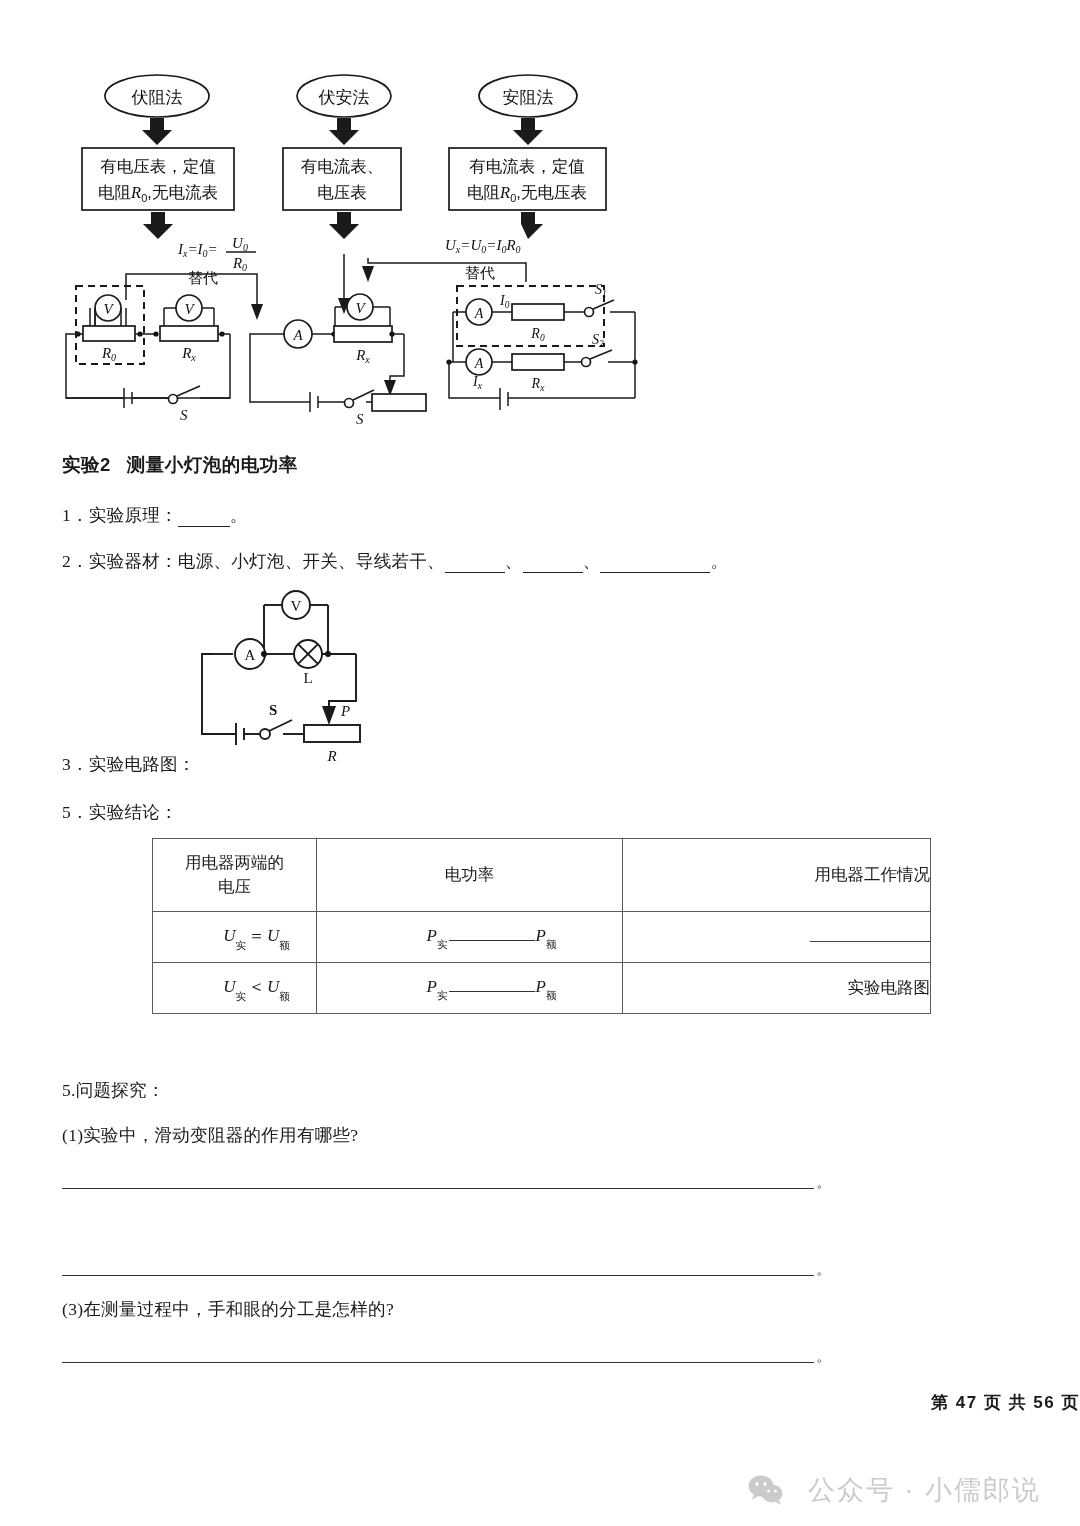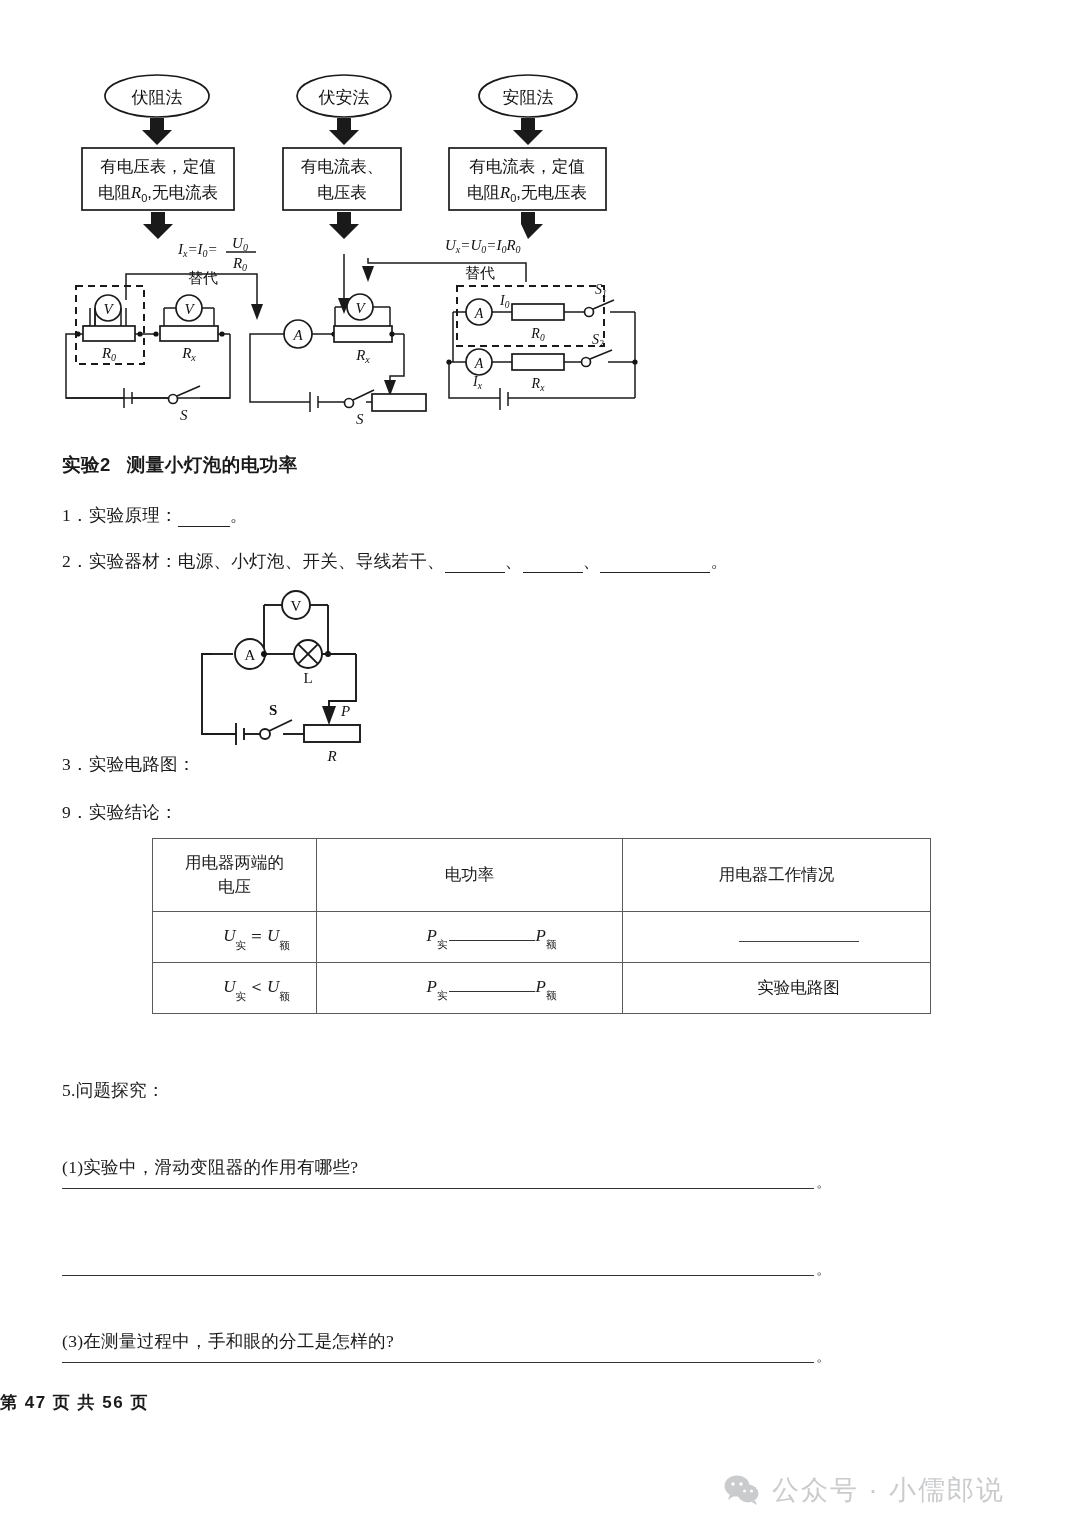--- a/index.html
+++ b/index.html
@@ -87,21 +87,21 @@
   }
   .restable td {
     border: 1.3px solid #5a5a5a;
     text-align: center;
     vertical-align: middle;
     font-size: 16.5px;
     padding: 0;
   }
   .restable .c1 { width: 163px; }
   .restable .c2 { width: 305px; }
-  .restable .c3 { width: 307px; }
+  .restable .c3 { width: 307px; text-align: right; }
   .restable tr.head td { height: 72px; line-height: 1.45; }
   .restable tr.body td { height: 50px; padding-left: 44px; }
   .restable tr.body.tall td { height: 62px; line-height: 1.45; }
 
   .mathit {
     font-family: "Liberation Serif", "DejaVu Serif", serif;
     font-style: italic;
     font-size: 17px;
   }
   .sub {
@@ -128,21 +128,20 @@
     height: 0.3em;
   }
 
   
   .q {
     position: absolute;
     left: 62px;
     font-size: 17.5px;
     white-space: nowrap;
     letter-spacing: 0.3px;
-    margin-top: 32px;
   }
   .q1 { top: 1123px; }
   .q2 { top: 1210px; }
   .q3 { top: 1297px; }
 
   .answer-rule {
     position: absolute;
     left: 62px;
     width: 752px;
     border-bottom: 1.4px solid #333;
@@ -160,34 +159,34 @@
   .ad1 { top: 1173px; }
   .ad2 { top: 1260px; }
   .ad3 { top: 1347px; }
 
   
   .pagefooter {
     position: absolute;
     left: 0;
     right: 0;
     top: 1391px;
-    text-align: left;
+    text-align: right;
     font-family: "Liberation Sans", "DejaVu Sans", sans-serif;
     font-weight: bold;
     font-size: 17px;
     letter-spacing: 1.5px;
   }
 
   .watermark {
     position: absolute;
-    left: 724px;
+    left: 748px;
     top: 1472px;
     display: flex;
     align-items: center;
-    gap: 12px;
+    gap: 24px;
     color: #c9cbcd;
   }
   .watermark .wm-text {
     font-family: "Liberation Sans", "DejaVu Sans", sans-serif;
     font-size: 27px;
     letter-spacing: 2px;
     color: #c9cbcd;
     white-space: nowrap;
   }
 </style>
@@ -428,21 +427,21 @@
       <text x="83" y="132" class="u" font-size="15" font-weight="bold">S</text>
       <line x1="97" y1="151" x2="118" y2="151" class="s"></line>
     </svg>
   </div>
 
   <div class="line line-3">
     <span>3．实验电路图：</span>
   </div>
 
   <div class="line line-4">
-    <span>9．实验结论：</span>
+    <span>5．实验结论：</span>
   </div>
 
   <table class="restable">
     <tbody>
         <tr class="head">
       <td class="c1">
         <div>用电器两端的</div>
         <div>电压</div>
       </td>
       <td class="c2">电功率</td>

